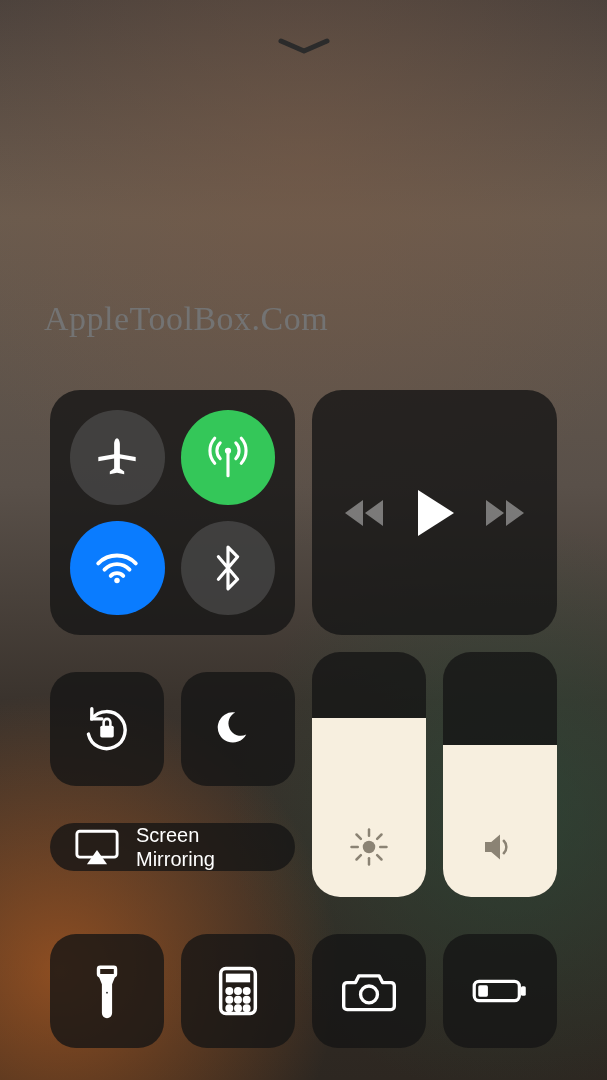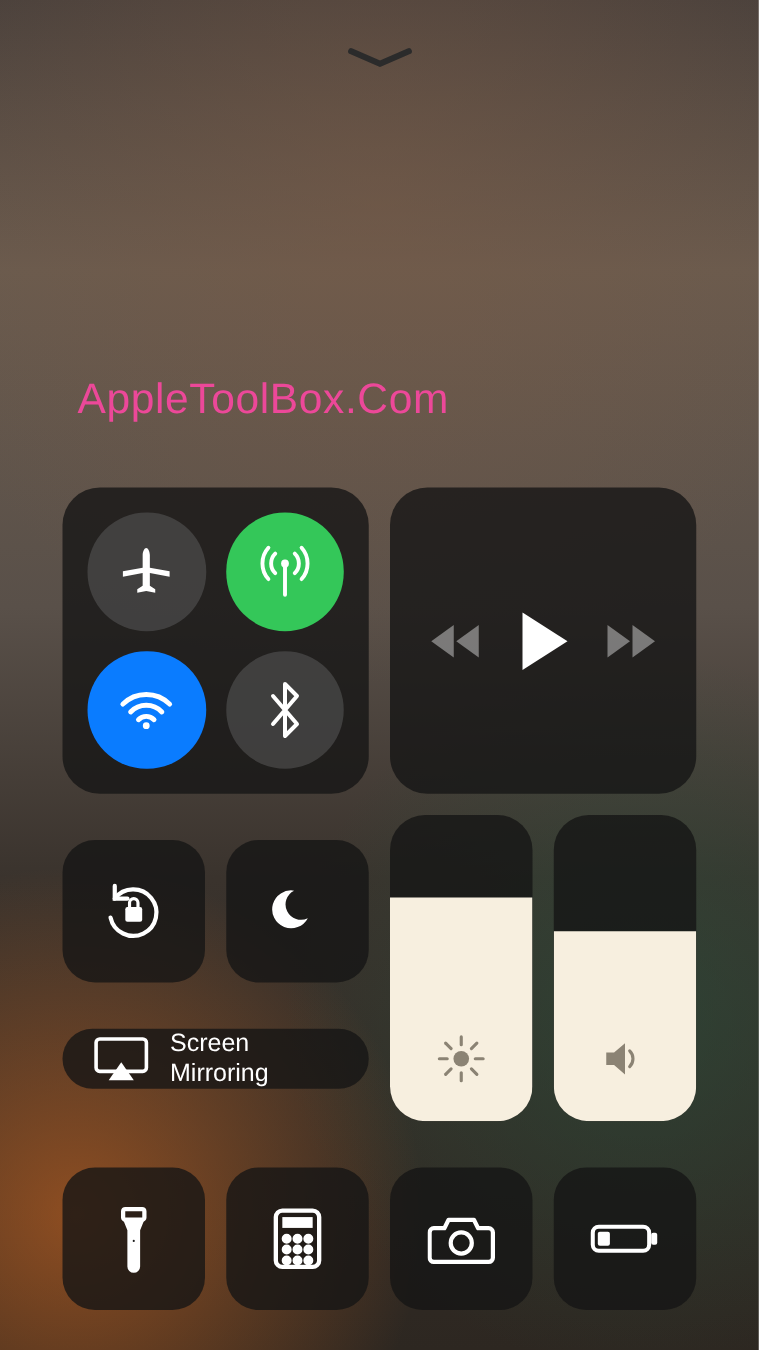--- a/index.html
+++ b/index.html
@@ -18,24 +18,24 @@
   .caret {
     position: absolute;
     top: 36px;
     left: 50%;
     transform: translateX(-50%);
     width: 60px; height: 20px;
     display:flex;align-items:center;justify-content:center;
   }
   .watermark {
     position:absolute;
-    top:300px; left:62px;
-    font-family: Liberation Sans, sans-serif;
+    top:300px; left:44px;
+    font-family: Liberation Serif, serif;
     font-size:34px;
-    color:#ec4899;
+    color:#737373;
     letter-spacing:0.5px;
   }
   .panel {
     position:absolute;
     left:50px;
     width:507px; 
     top:370px;
   }
   .row { display:flex; gap:17px; margin-bottom:17px; }
   .tile {

